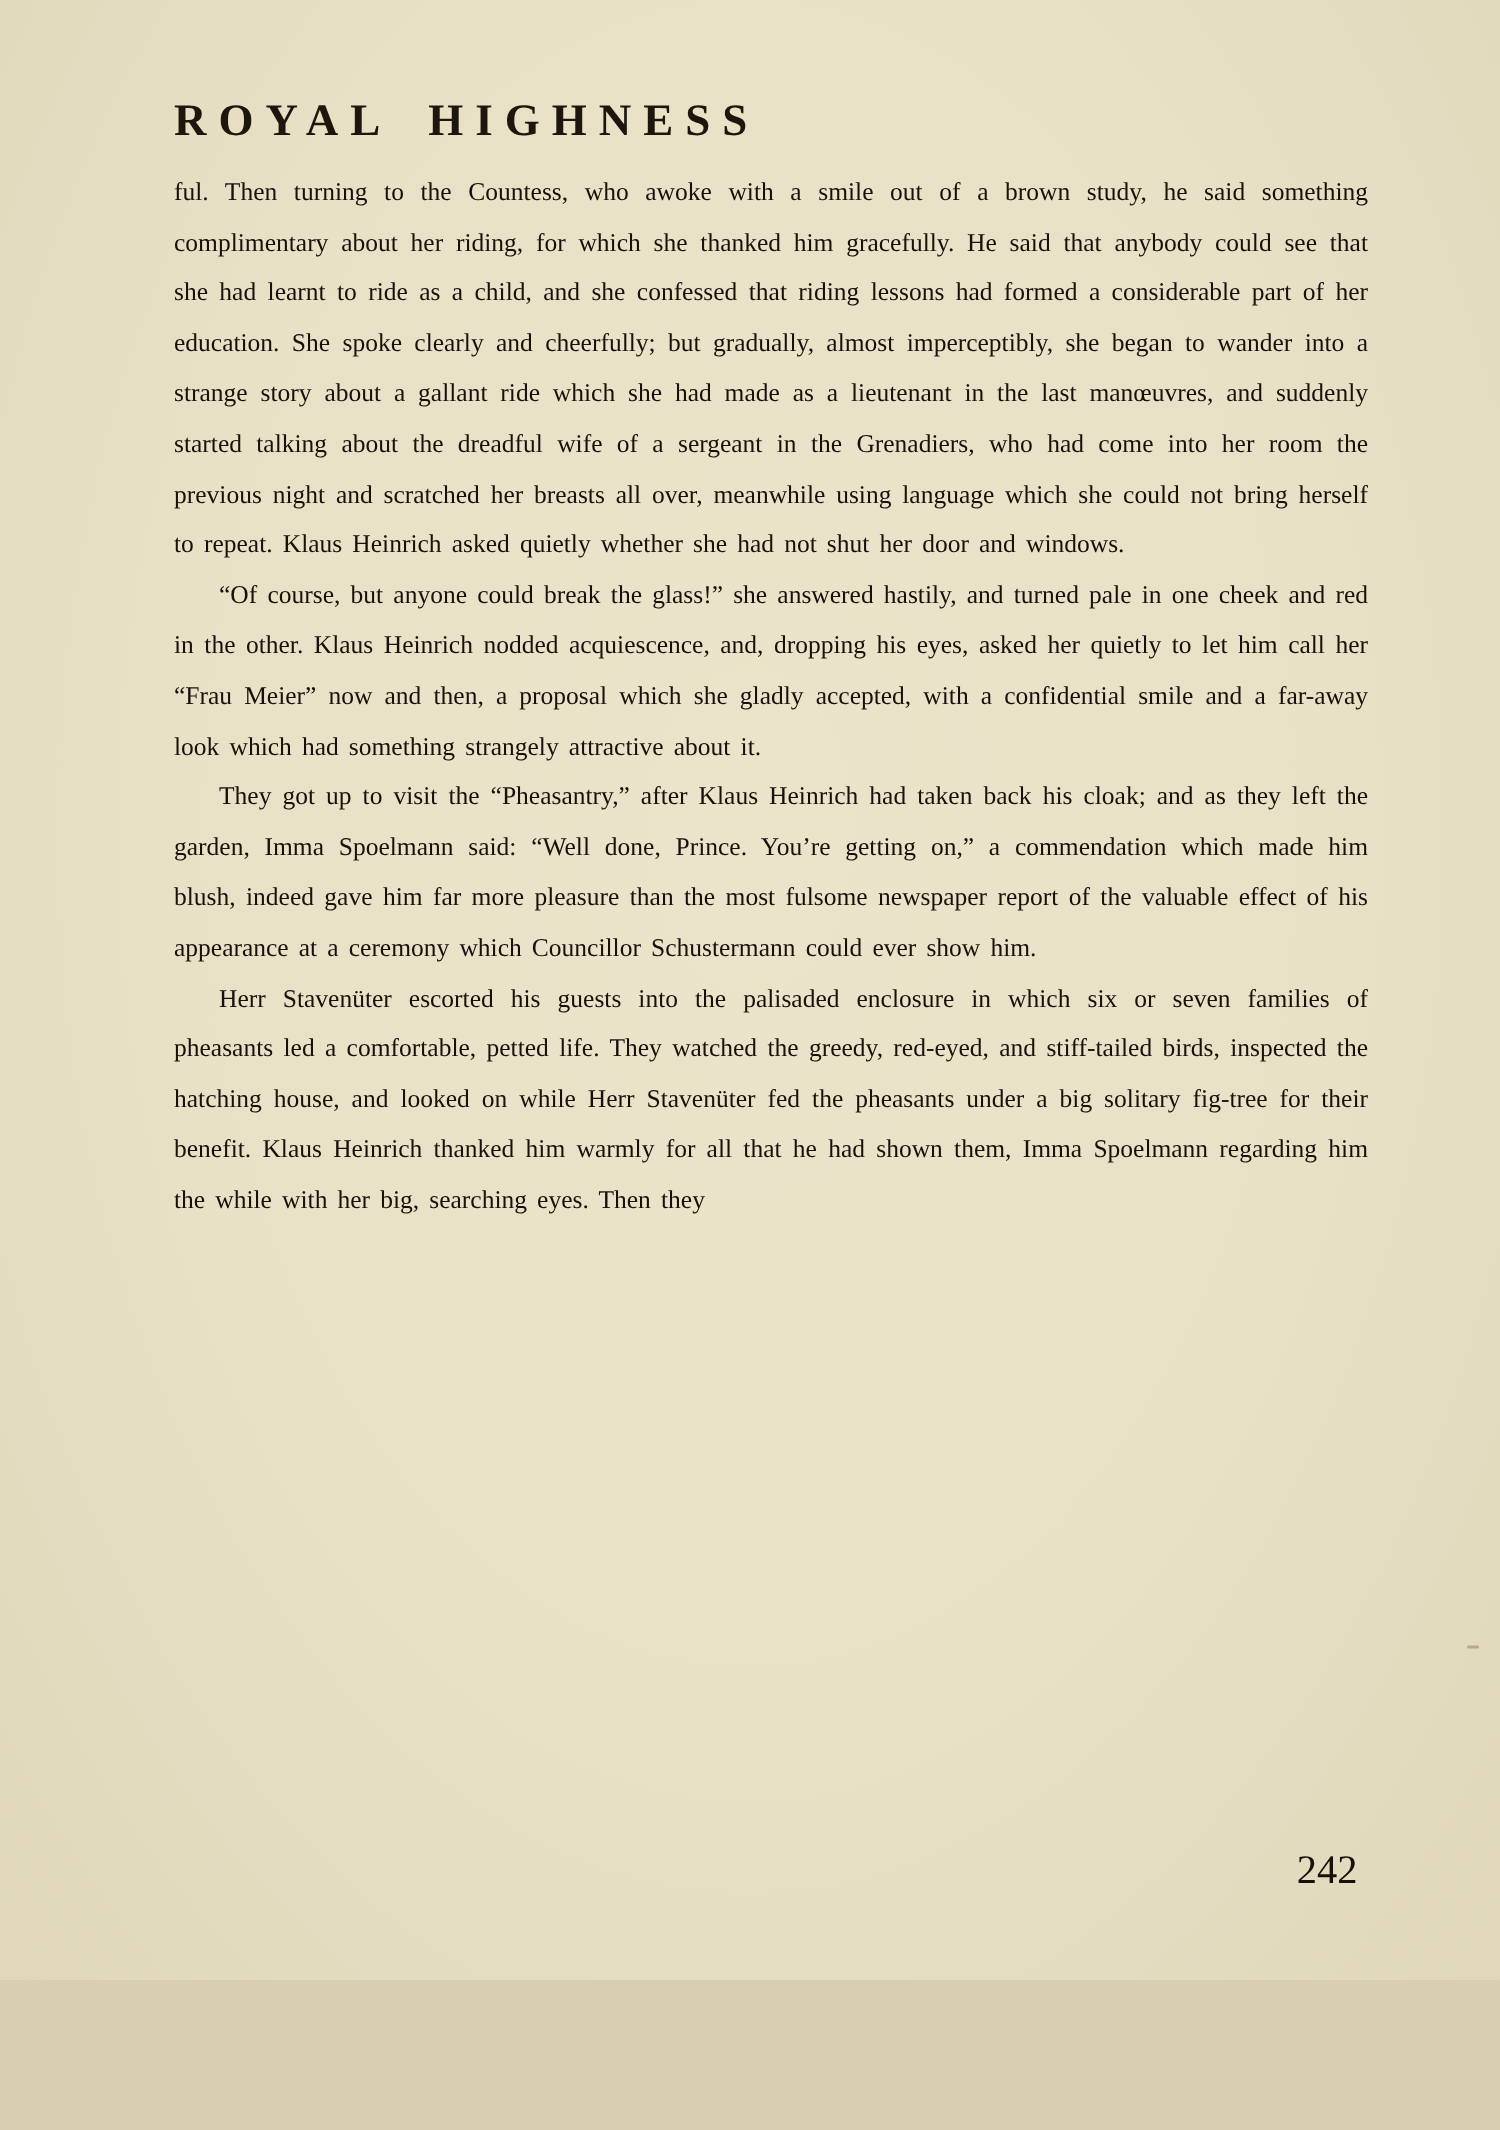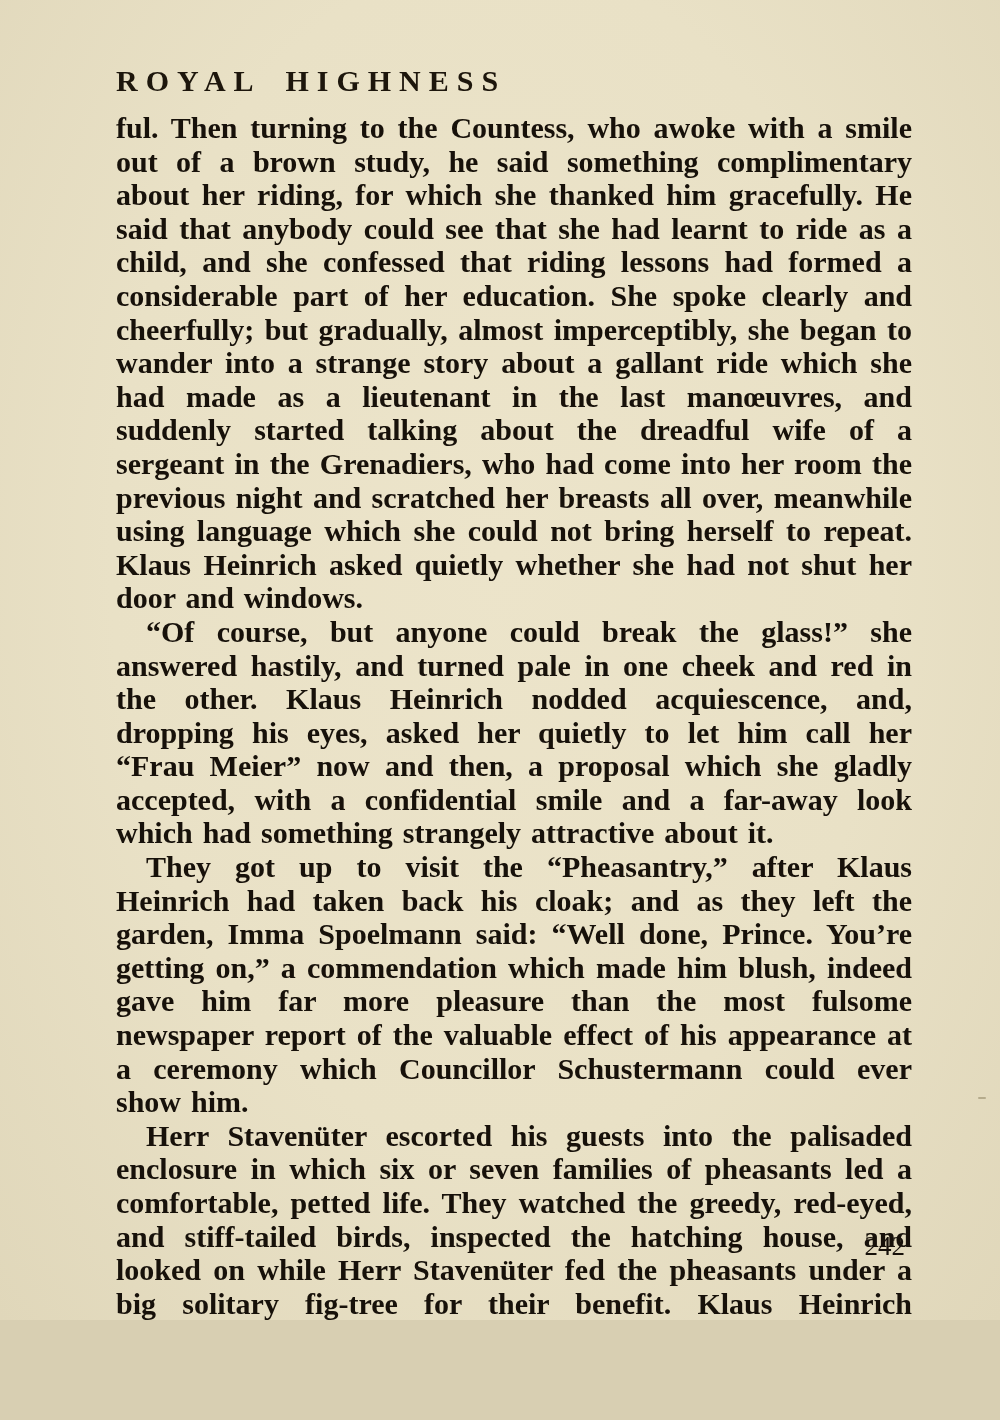--- a/index.html
+++ b/index.html
@@ -26,25 +26,24 @@
     font-weight: 700;
     letter-spacing: 8px;
     word-spacing: 10px;
     color: #1d160c;
   }
   .text-block {
     position: absolute;
     top: 111px;
     left: 116px;
     width: 796px;
-    font-size: 30px;
+    font-size: 17px;
     line-height: 33.6px;
     text-align: justify;
     text-justify: inter-word;
-    font-weight: bold;
   }
   .para {
     margin: 0;
     text-indent: 30px;
     word-spacing: 2.5px;
   }
   .para.no-indent {
     text-indent: 0;
   }
   .page-number {

